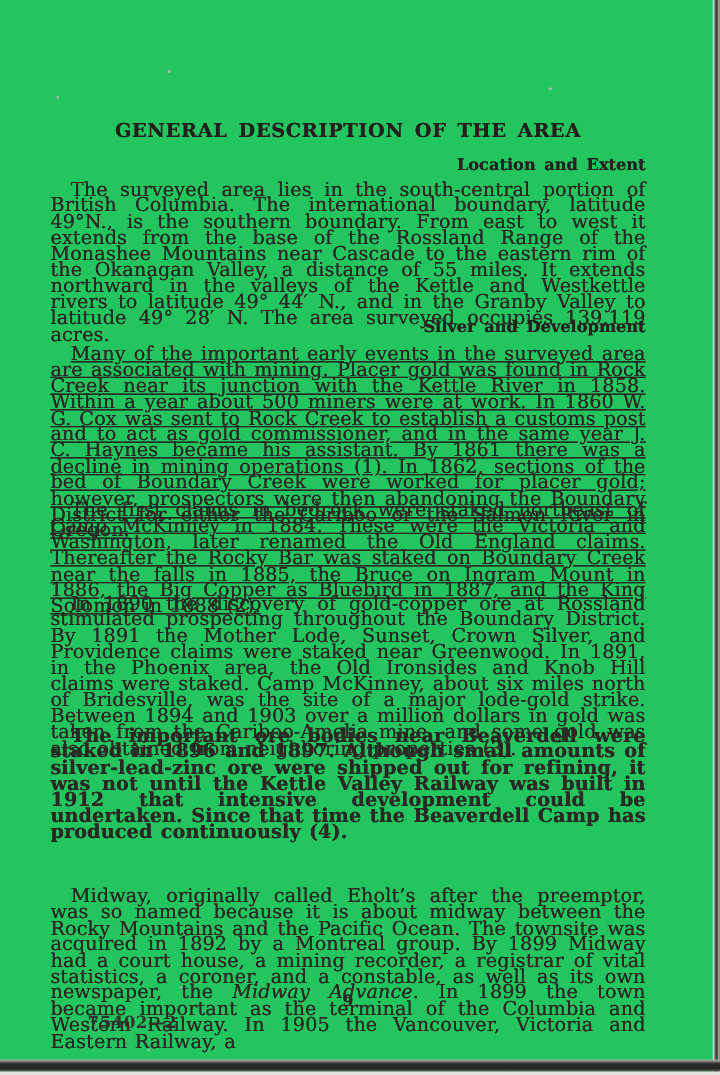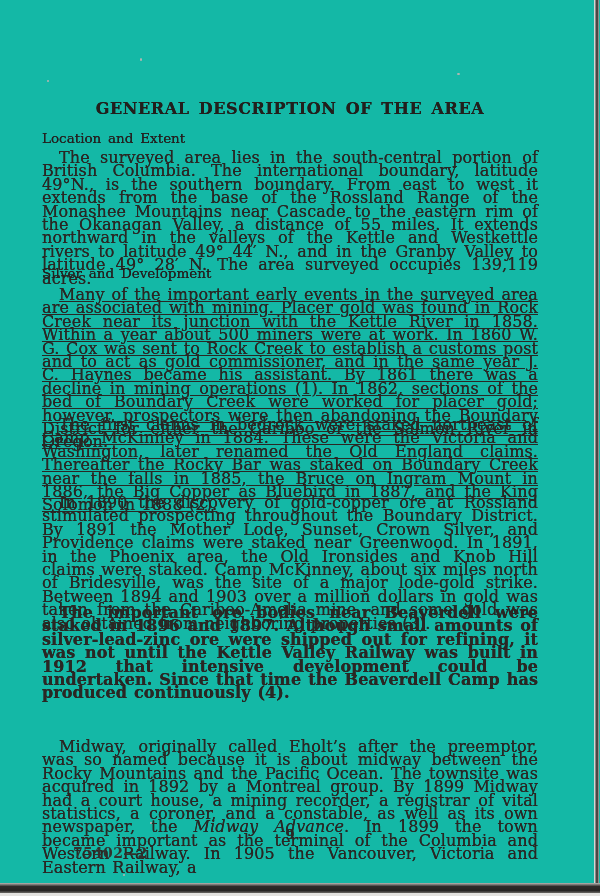--- a/index.html
+++ b/index.html
@@ -5,43 +5,43 @@
   * { margin: 0; padding: 0; box-sizing: border-box; }
   html, body { width: 600px; height: 896px; }
   body {
     font-family: "DejaVu Serif", "Liberation Serif", serif;
     background: #ffffff;
   }
   .scan-page {
     position: relative;
     width: 600px;
     height: 896px;
-    background: #14b8a6;
+    background: #22c55e;
     overflow: hidden;
     color: #2a2724;
   }
   .block {
     position: absolute;
     left: 42px;
     width: 496px;
   }
   .page-title {
     top: 99px;
     text-align: center;
     font-size: 16px;
     font-weight: bold;
     letter-spacing: 0.6px;
     word-spacing: 3px;
     color: #221f1c;
     text-shadow: 0 0 0.4px #221f1c;
   }
   .section-heading {
-    text-align: left;
+    text-align: right;
     font-size: 13.5px;
-    font-weight: normal;
+    font-weight: bold;
     word-spacing: 2.5px;
     color: #242120;
     text-shadow: 0 0 0.3px #242120;
   }
   .h-location { top: 130px; }
   .h-history  { top: 265px; }
   .h-towns    { top: 691px; }
   .para {
     font-size: 16px;
     line-height: 13.4px;

